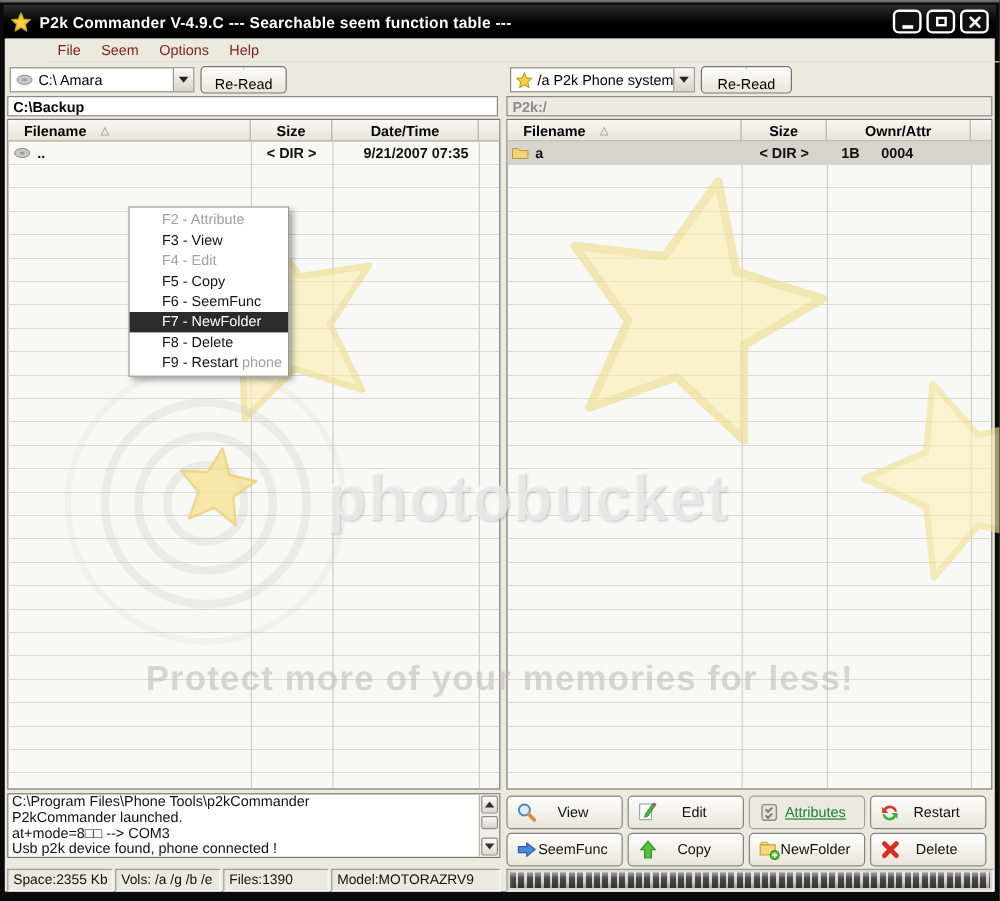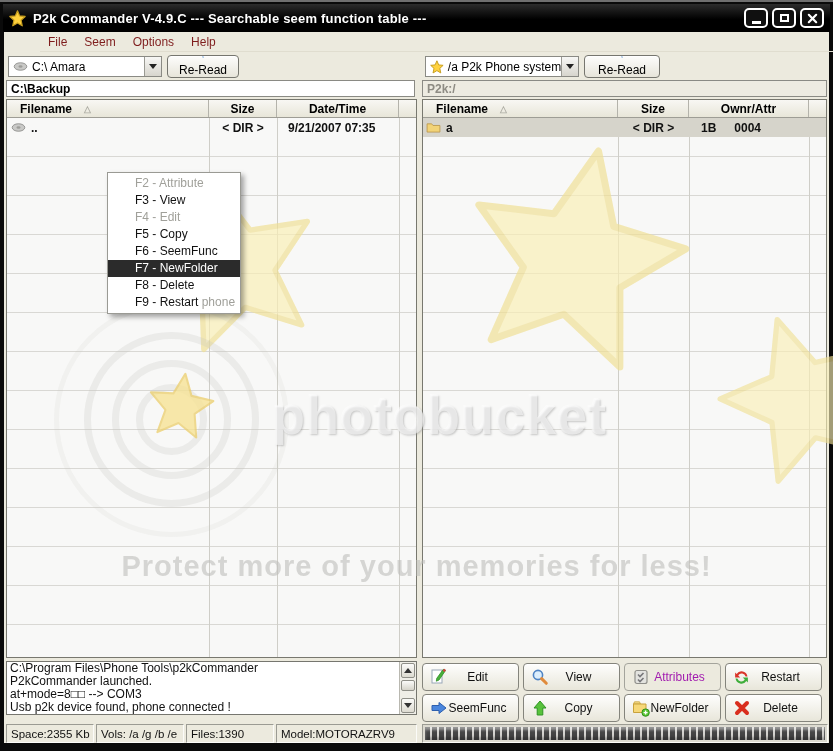--- a/index.html
+++ b/index.html
@@ -57,21 +57,21 @@
   .sb-btn{position:absolute;left:1px;right:1px;height:15px;background:linear-gradient(#fbfbf9,#dddbd1);border:1px solid #8f8f88;border-radius:2px;display:flex;align-items:center;justify-content:center;}
   .sb-up{top:1px;} .sb-down{bottom:1px;}
   .tri-up{width:0;height:0;border-left:4px solid transparent;border-right:4px solid transparent;border-bottom:5px solid #333;}
   .tri-down{width:0;height:0;border-left:4px solid transparent;border-right:4px solid transparent;border-top:5px solid #333;}
   .sb-thumb{position:absolute;left:1px;right:1px;top:18px;height:11px;background:linear-gradient(#fbfbf9,#d6d4ca);border:1px solid #8f8f88;border-radius:2px;}
   
   .btn-grid{position:absolute;left:418px;top:631px;width:406px;display:grid;grid-template-columns:repeat(4,97px);grid-auto-rows:28px;column-gap:4px;row-gap:3px;}
   .btn{position:relative;border:1px solid #84847c;border-radius:4px;background:linear-gradient(#fefefd,#e8e6da);box-shadow:inset 0 1px 0 #fff;display:flex;align-items:center;font-size:12px;color:#111;}
   .btn svg{position:absolute;left:7px;}
   .btn .blabel{flex:1;text-align:center;padding-left:14px;}
-  .btn.disabled{background:#eceade;border-color:#a4a49c;color:#a21caf;box-shadow:none;}
+  .btn.disabled{background:#eceade;border-color:#a4a49c;color:#15803d;box-shadow:none;text-decoration:underline;}
   
   .statusbar{position:absolute;left:2px;top:692px;width:411px;height:19px;display:flex;font-size:11.5px;color:#111;}
   .seg{border:1px solid;border-color:#9b9b93 #fbfbf8 #fbfbf8 #9b9b93;margin-right:2px;display:flex;align-items:center;padding-left:4px;white-space:nowrap;}
   .progress{position:absolute;left:418px;top:692px;width:406px;height:19px;border:1px solid;border-color:#9b9b93 #fbfbf8 #fbfbf8 #9b9b93;background:#dcdad0;}
   .progress-inner{position:absolute;left:2px;right:2px;top:2px;bottom:2px;background:repeating-linear-gradient(90deg,#454545 0 5px,#d4d3cf 5px 7px);box-shadow:inset 0 3px 3px rgba(255,255,255,.45), inset 0 -3px 3px rgba(0,0,0,.25);}
 </style>
 </head>
 <body>
 
 <div class="window">
@@ -163,21 +163,21 @@
         <div class="vline" style="left:392px;"></div>
         <div class="file-row">
           <div class="cell" style="width:202px;padding-left:4px;gap:5px;">
             <svg width="15" height="9" viewBox="0 0 16 10">
                 <ellipse cx="8" cy="5" rx="7" ry="4.2" fill="#c9c9c7" stroke="#7d7d7a" stroke-width="0.8"></ellipse>
                 <ellipse cx="8" cy="5" rx="2.3" ry="1.4" fill="#9d9d9a"></ellipse>
               </svg>
             <span>..</span>
           </div>
           <div class="cell center" style="width:68px;">&lt; DIR &gt;</div>
-          <div class="cell" style="width:122px;padding-left:11px;">9/21/2007 07:35</div>
+          <div class="cell" style="width:122px;padding-left:26px;">9/21/2007 07:35</div>
         </div>
       </div>
     </div>
 
     <div class="list" style="left:418px;top:67px;width:405px;height:559px;">
       <div class="list-header">
         <div class="hcell" style="width:195px;">
             <span>Filename</span>
             <span class="sort">△</span>
           </div>
@@ -249,32 +249,32 @@
         <div class="sb-thumb"></div>
         <div class="sb-btn sb-down">
             <span class="tri-down"></span>
           </div>
       </div>
     </div>
 
     <div class="btn-grid">
       <div class="btn">
         <svg width="18" height="18" viewBox="0 0 18 18">
+            <circle cx="7" cy="7" r="4.6" fill="#dceefc" stroke="#4f84c4" stroke-width="1.6"></circle>
+            <line x1="10.6" y1="10.6" x2="15.3" y2="15.3" stroke="#e08b3c" stroke-width="3" stroke-linecap="round"></line>
+          </svg>
+        <span class="blabel">View</span>
+      </div>
+      <div class="btn">
+        <svg width="18" height="18" viewBox="0 0 18 18">
             <rect x="2" y="2" width="10" height="13" fill="#fff" stroke="#9aa7b8"></rect>
             <path d="M15.5 2.5 L9 12 l-2.7 1.2 .5-2.9 6.5-9z" fill="#49b03c" stroke="#2e8f24" stroke-width="0.8"></path>
             <path d="M16 2 l-1.4 2 -1.9-1.3 1.4-2z" fill="#d64040"></path>
           </svg>
         <span class="blabel">Edit</span>
-      </div>
-      <div class="btn">
-        <svg width="18" height="18" viewBox="0 0 18 18">
-            <circle cx="7" cy="7" r="4.6" fill="#dceefc" stroke="#4f84c4" stroke-width="1.6"></circle>
-            <line x1="10.6" y1="10.6" x2="15.3" y2="15.3" stroke="#e08b3c" stroke-width="3" stroke-linecap="round"></line>
-          </svg>
-        <span class="blabel">View</span>
       </div>
       <div class="btn disabled">
         <svg width="18" height="18" viewBox="0 0 18 18">
             <rect x="3" y="2.5" width="12" height="13" rx="2" fill="#e3e3df" stroke="#8f8f8a" stroke-width="1.2"></rect>
             <path d="M6 6.5 l2 2 3.5-3.5" fill="none" stroke="#77777a" stroke-width="1.6"></path>
             <path d="M6 11.5 l2 2 3.5-3.5" fill="none" stroke="#77777a" stroke-width="1.6"></path>
           </svg>
         <span class="blabel">Attributes</span>
       </div>
       <div class="btn">

